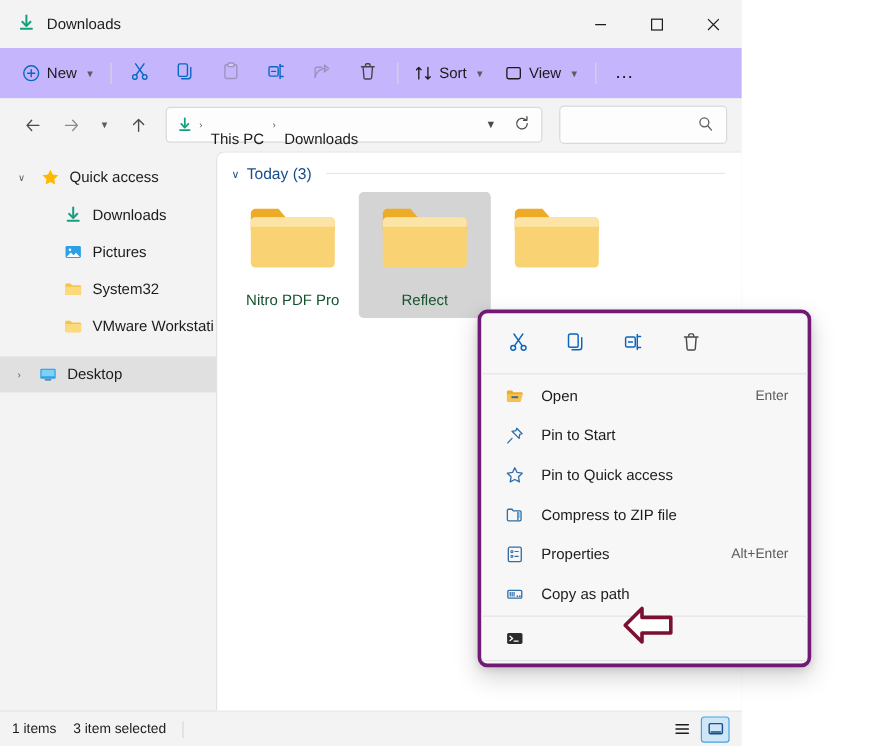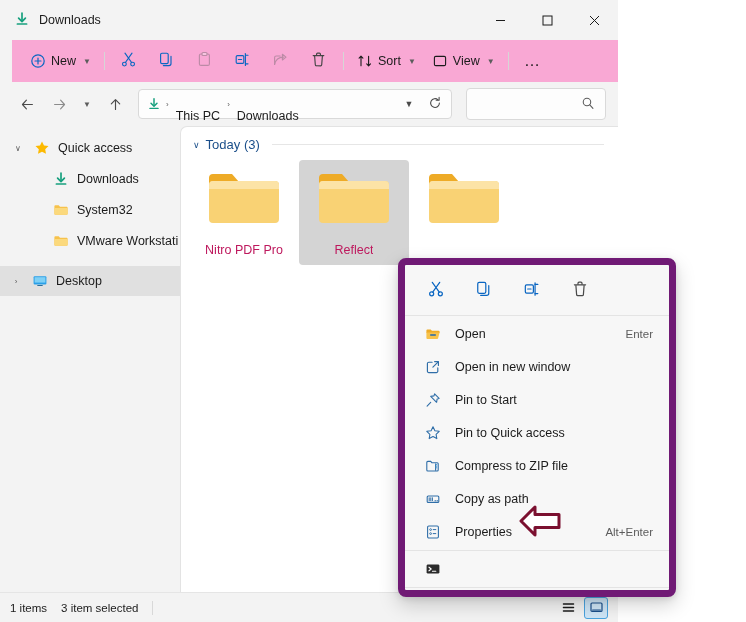--- a/index.html
+++ b/index.html
@@ -40,22 +40,21 @@
     width: 47px; height: 40px;
     display: flex; align-items: center; justify-content: center;
     font-size: 12px; color: #1b1b1b;
   }
 
   
   .toolbar {
     height: 42px; flex: 0 0 42px;
     display: flex; align-items: center;
     padding: 0 10px; gap: 0;
-    background: #f9a8d4;
-    margin-left: 12px;
+    background: #c4b5fd;
   }
   .tb-btn {
     height: 30px;
     display: flex; align-items: center; gap: 5px;
     padding: 0 8px; border-radius: 4px;
     color: #1b1b1b; font-size: 12.5px;
     white-space: nowrap;
   }
   .tb-icon-btn { width: 38px; justify-content: center; padding: 0; }
   .tb-sep {
@@ -159,21 +158,21 @@
     display: flex; flex-wrap: wrap;
     padding: 4px 8px;
   }
   .item {
     width: 110px; padding: 8px 2px 8px;
     display: flex; flex-direction: column; align-items: center;
     border-radius: 4px;
   }
   .item.selected { background: #d4d4d4; }
   .item-label {
-    margin-top: 10px; font-size: 12.5px; color: #be185d;
+    margin-top: 10px; font-size: 12.5px; color: #14532d;
     text-align: center; max-width: 104px;
     overflow: hidden; text-overflow: ellipsis; white-space: nowrap;
   }
 
   
   .statusbar {
     height: 30px; flex: 0 0 30px;
     display: flex; align-items: center;
     background: #f3f3f3;
     border-top: 1px solid #e5e5e5;
@@ -188,21 +187,21 @@
     display: flex; align-items: center; justify-content: center;
   }
   .vt.active { background: #cfe6f7; border: 1px solid #4aa3df; }
 
   
   .ctxmenu {
     position: absolute;
     left: 398px; top: 258px;
     width: 278px;
     background: #f7f7f7;
-    border: 7px solid #701a75;
+    border: 3px solid #701a75;
     border-radius: 8px;
     box-shadow: 0 8px 20px rgba(0,0,0,.18), 0 2px 6px rgba(0,0,0,.10);
     padding: 4px 0 0;
     z-index: 50;
     overflow: hidden;
   }
   .ctx-iconrow {
     display: flex; align-items: center;
     padding: 6px 8px 8px 14px; gap: 14px;
   }
@@ -437,20 +436,32 @@
         <span class="nav-ico">
           <svg width="16" height="16" viewBox="0 0 16 16">
             <path d="M8 2v7.2" stroke="#17a07e" stroke-width="1.7" fill="none" stroke-linecap="round"></path>
             <path d="M4.6 7.2L8 10.6l3.4-3.4" stroke="#17a07e" stroke-width="1.7" fill="none" stroke-linecap="round" stroke-linejoin="round"></path>
             <path d="M3.4 13h9.2" stroke="#17a07e" stroke-width="1.7" stroke-linecap="round"></path>
           </svg>
         </span>
         <span>Downloads</span>
       </div>
 
+      <div class="nav-item child">
+        <span class="nav-twisty"></span>
+        <span class="nav-indent"></span>
+        <span class="nav-ico">
+          <svg width="16" height="16" viewBox="0 0 16 16">
+            <rect x="1.6" y="3" width="12.8" height="10" rx="1.2" fill="#2aa0e8"></rect>
+            <circle cx="5.3" cy="6.2" r="1.1" fill="#ffffff"></circle>
+            <path d="M2.4 12.2l3.6-3.8 2.3 2.4 2.1-2.1 3.2 3.5z" fill="#ffffff"></path>
+          </svg>
+        </span>
+        <span>Pictures</span>
+      </div>
 
       <div class="nav-item child">
         <span class="nav-twisty"></span>
         <span class="nav-indent"></span>
         <span class="nav-ico">
           <svg width="16" height="16" viewBox="0 0 16 16">
             <path d="M1.4 4.2a1 1 0 0 1 1-1h3.3l1.3 1.5h6.6a1 1 0 0 1 1 1v6.1a1 1 0 0 1-1 1H2.4a1 1 0 0 1-1-1z" fill="#f7c24b"></path>
             <path d="M1.4 5.9h13.2v5.9a1 1 0 0 1-1 1H2.4a1 1 0 0 1-1-1z" fill="#fbd97d"></path>
           </svg>
         </span>
@@ -595,31 +606,20 @@
         <svg width="16" height="16" viewBox="0 0 16 16">
           <path d="M1.4 4.4a1 1 0 0 1 1-1h3.3l1.2 1.4h6.7a1 1 0 0 1 1 1v1.1H1.4z" fill="#eeab27"></path>
           <path d="M1.4 6.6h13.2l-1.5 5.6a1 1 0 0 1-1 .7H2.4a1 1 0 0 1-1-1z" fill="#f7c24b"></path>
           <rect x="5.2" y="8.2" width="5.6" height="1.6" fill="#2f6ea8"></rect>
         </svg>
       </span>
       <span class="ctx-label">Open</span>
       <span class="ctx-accel">Enter</span>
     </div>
 
-    <div class="ctx-item">
-      <span class="ctx-ico">
-        <svg width="16" height="16" viewBox="0 0 16 16">
-          <path d="M12.8 8.9v3.3a1.4 1.4 0 0 1-1.4 1.4H3.8a1.4 1.4 0 0 1-1.4-1.4V4.6a1.4 1.4 0 0 1 1.4-1.4h3.3" stroke="#2f6ea8" stroke-width="1.15" fill="none" stroke-linecap="round"></path>
-          <path d="M9.6 2.6h3.8v3.8" stroke="#2f6ea8" stroke-width="1.15" fill="none" stroke-linecap="round" stroke-linejoin="round"></path>
-          <path d="M13.2 2.8L7.9 8.1" stroke="#2f6ea8" stroke-width="1.15" stroke-linecap="round"></path>
-        </svg>
-      </span>
-      <span class="ctx-label">Open in new window</span>
-      <span class="ctx-accel"></span>
-    </div>
 
     <div class="ctx-item">
       <span class="ctx-ico">
         <svg width="16" height="16" viewBox="0 0 16 16">
           <path d="M9.6 1.9l4.5 4.5-2 .6-.5 3.3-5.9-5.9 3.3-.5z" stroke="#2f6ea8" stroke-width="1.1" fill="none" stroke-linejoin="round"></path>
           <path d="M5.7 10.3l-3.6 3.8" stroke="#2f6ea8" stroke-width="1.1" stroke-linecap="round"></path>
         </svg>
       </span>
       <span class="ctx-label">Pin to Start</span>
       <span class="ctx-accel"></span>
@@ -638,48 +638,48 @@
     <div class="ctx-item">
       <span class="ctx-ico">
         <svg width="16" height="16" viewBox="0 0 16 16">
           <path d="M1.8 4.4a1 1 0 0 1 1-1h2.9l1.1 1.3h5.4a1 1 0 0 1 1 1v6.3a1 1 0 0 1-1 1H2.8a1 1 0 0 1-1-1z" stroke="#2f6ea8" stroke-width="1.1" fill="none"></path>
           <path d="M10.6 5.4v7.4" stroke="#2f6ea8" stroke-width="1.1"></path>
           <path d="M10.6 6.6h1.5M10.6 8.2h1.5M10.6 9.8h1.5" stroke="#4d9fd8" stroke-width="1"></path>
         </svg>
       </span>
       <span class="ctx-label">Compress to ZIP file</span>
       <span class="ctx-accel"></span>
+    </div>
+
+    <div class="ctx-item">
+      <span class="ctx-ico">
+        <svg width="16" height="16" viewBox="0 0 16 16">
+          <rect x="2.6" y="2" width="10.8" height="12" rx="1.2" stroke="#2f6ea8" stroke-width="1.1" fill="none"></rect>
+          <circle cx="5.6" cy="5.6" r=".9" stroke="#2f6ea8" stroke-width=".9" fill="none"></circle>
+          <circle cx="5.6" cy="9.6" r=".9" stroke="#2f6ea8" stroke-width=".9" fill="none"></circle>
+          <path d="M7.8 5.6h3.4M7.8 9.6h3.4" stroke="#2f6ea8" stroke-width="1"></path>
+        </svg>
+      </span>
+      <span class="ctx-label">Properties</span>
+      <span class="ctx-accel">Alt+Enter</span>
     </div>
 
     <div class="ctx-item">
       <span class="ctx-ico">
         <svg width="16" height="16" viewBox="0 0 16 16">
           <rect x="2.2" y="5" width="11.6" height="6.4" rx="1" stroke="#2f6ea8" stroke-width="1.1" fill="none"></rect>
           <path d="M4.2 6.4v3.6M5.8 6.4v3.6M7.4 6.4v3.6" stroke="#2f6ea8" stroke-width="1"></path>
           <circle cx="10.2" cy="9.8" r=".7" fill="#2f6ea8"></circle>
           <circle cx="12.2" cy="9.8" r=".7" fill="#2f6ea8"></circle>
         </svg>
       </span>
       <span class="ctx-label">Copy as path</span>
       <span class="ctx-accel"></span>
     </div>
 
-    <div class="ctx-item">
-      <span class="ctx-ico">
-        <svg width="16" height="16" viewBox="0 0 16 16">
-          <rect x="2.6" y="2" width="10.8" height="12" rx="1.2" stroke="#2f6ea8" stroke-width="1.1" fill="none"></rect>
-          <circle cx="5.6" cy="5.6" r=".9" stroke="#2f6ea8" stroke-width=".9" fill="none"></circle>
-          <circle cx="5.6" cy="9.6" r=".9" stroke="#2f6ea8" stroke-width=".9" fill="none"></circle>
-          <path d="M7.8 5.6h3.4M7.8 9.6h3.4" stroke="#2f6ea8" stroke-width="1"></path>
-        </svg>
-      </span>
-      <span class="ctx-label">Properties</span>
-      <span class="ctx-accel">Alt+Enter</span>
-    </div>
-
     <div class="ctx-divider"></div>
 
     <div class="ctx-item">
       <span class="ctx-ico">
         <svg width="16" height="16" viewBox="0 0 16 16">
           <rect x="1.6" y="3.4" width="12.8" height="9.2" rx="1.4" fill="#2b2b2b"></rect>
           <path d="M4 6.2l2.2 1.8L4 9.8" stroke="#ffffff" stroke-width="1.1" fill="none" stroke-linecap="round" stroke-linejoin="round"></path>
           <path d="M7.4 10.2h3.4" stroke="#ffffff" stroke-width="1.1" stroke-linecap="round"></path>
         </svg>
       </span>

